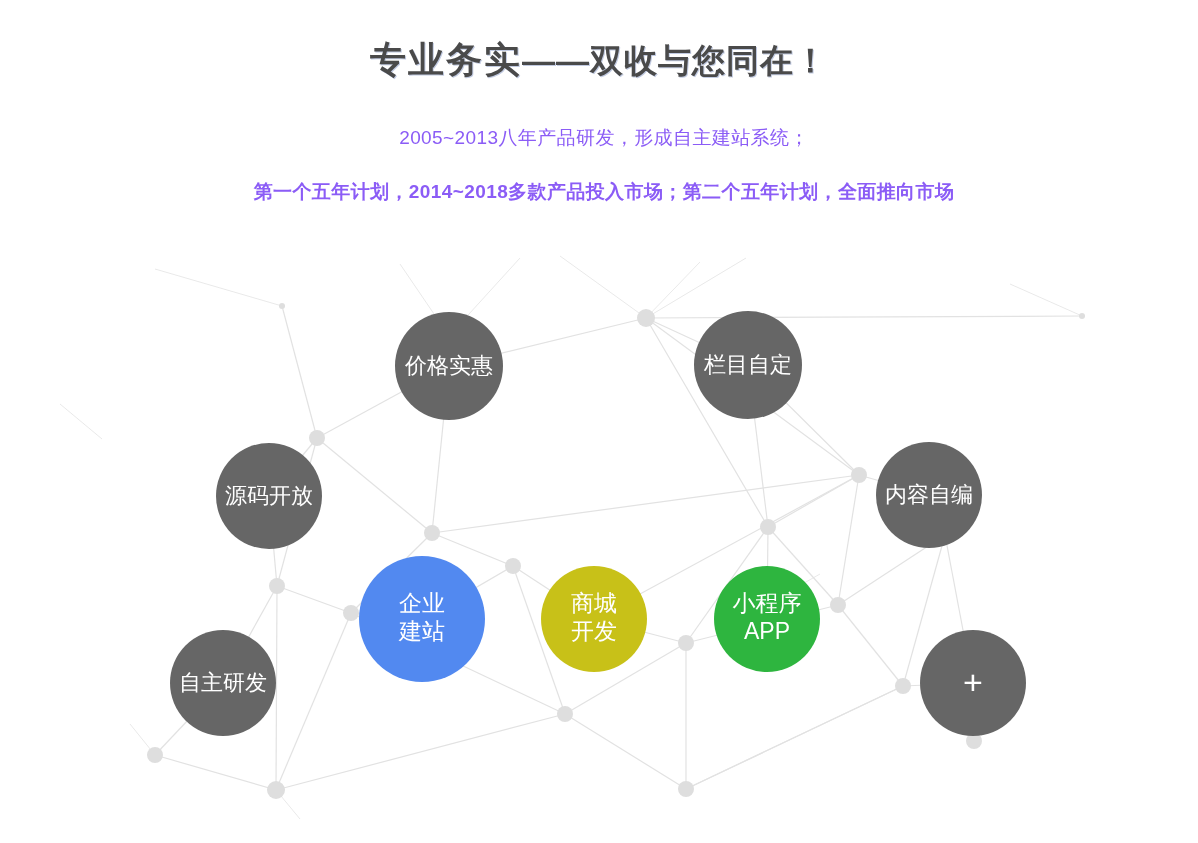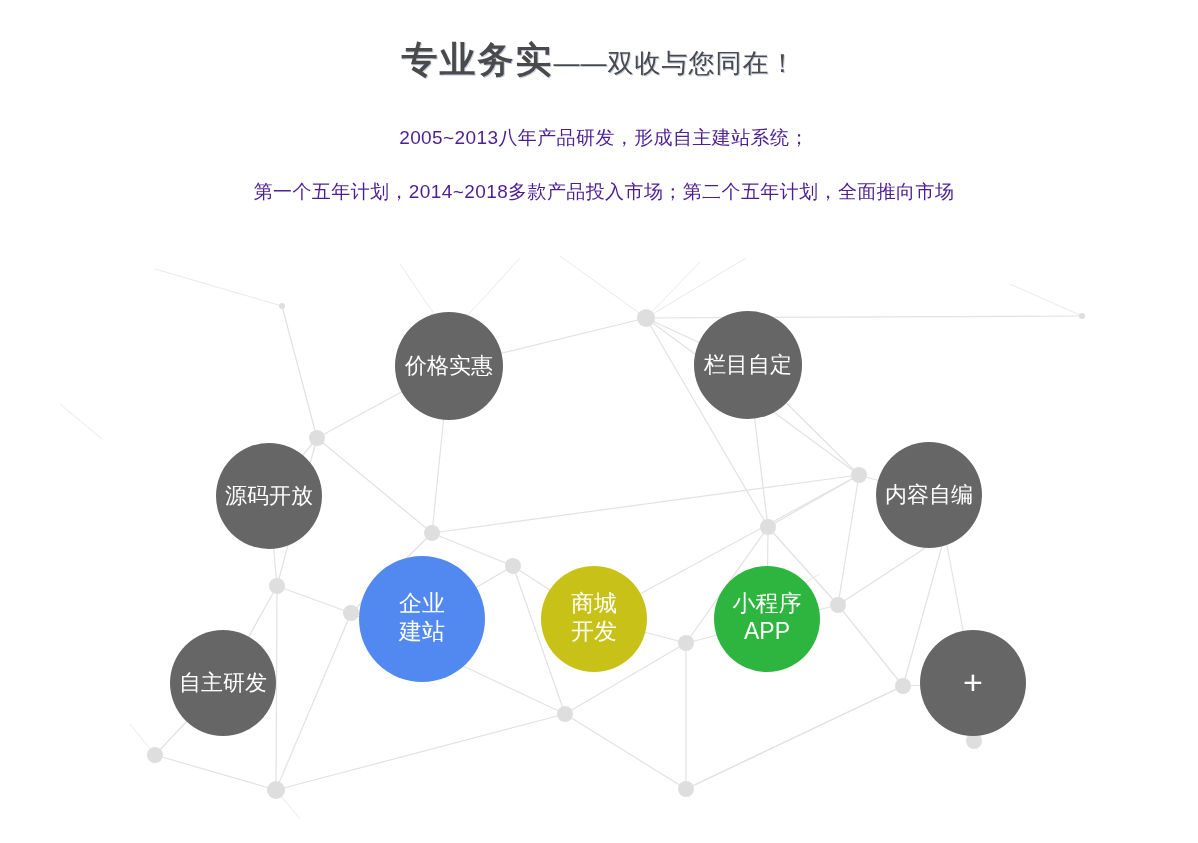--- a/index.html
+++ b/index.html
@@ -16,30 +16,30 @@
 
   .title {
     font-size:35px;
     color:#4a4a4a;
     letter-spacing:1px;
     line-height:1.2;
     white-space:nowrap;
     text-shadow:1px 1px 0 rgba(120,140,190,.45);
   }
   .title .strong { font-weight:bold; font-size:36px; letter-spacing:2px; }
-  .title .rest   { font-weight:normal; font-size:26px; }
+  .title .rest   { font-weight:bold; font-size:33px; }
 
   .sub1, .sub2 {
-    color:#4c1d95;
+    color:#8b5cf6;
     white-space:nowrap;
     letter-spacing:.4px;
     padding-left:10px;
   }
   .sub1 { font-size:19px; margin-top:44px; }
-  .sub2 { font-size:19px; margin-top:28px; }
+  .sub2 { font-size:19px; margin-top:28px;font-weight:bold; }
 
   
   .graph { position:absolute; left:0; top:244px; width:1198px; height:585px; }
   .graph svg { display:block; width:1198px; height:585px; }
 
   .node-label {
     fill:#ffffff;
     font-family:"Liberation Sans","DejaVu Sans",sans-serif;
     text-anchor:middle;
     dominant-baseline:middle;

